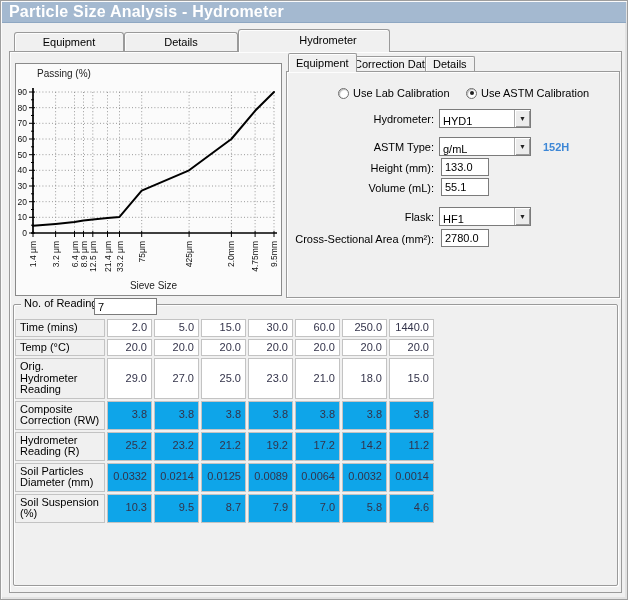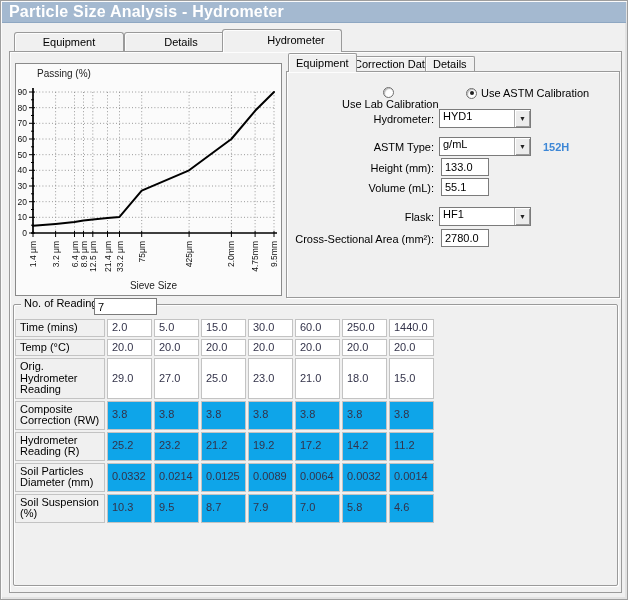--- a/index.html
+++ b/index.html
@@ -53,59 +53,59 @@
   .radio.on::after { content:""; position:absolute; left:2.5px; top:2.5px; width:4px; height:4px;
            border-radius:50%; background:#222; }
   .radio-lbl { margin-left:4px; }
 
   
   .flabel { position:absolute; right:193px; text-align:right; z-index:6; white-space:nowrap; }
   .txt { position:absolute; left:440px; width:48px; height:18px; background:#fff;
          border:1px solid #7b7b7b; font-family:"Liberation Sans",sans-serif; font-size:11px;
          padding:0 3px; z-index:6; }
   .combo { position:absolute; left:438px; width:92px; height:19px; background:#fff;
-           border:1px solid #7b7b7b; z-index:6; display:flex; align-items:flex-start; }
+           border:1px solid #7b7b7b; z-index:6; display:flex; align-items:flex-end; }
   .combo .val { flex:1; padding-left:3px; }
   .combo .btn { width:16px; height:100%; background:#ececec; border-left:1px solid #aaa;
                 box-shadow:inset 1px 1px 0 #fff, inset -1px -1px 0 #9a9a9a;
                 display:flex; align-items:center; justify-content:center; font-size:7px; color:#222; }
   .badge { position:absolute; left:542px; font-weight:bold; z-index:6; }
 
   
   .groupbox { position:absolute; left:12px; top:303px; width:605px; height:282px;
               border:1px solid #9a9a9a; border-radius:2px; box-shadow:1px 1px 0 #ffffff, inset 1px 1px 0 #fdfdfd; z-index:4; }
   .gb-label { position:absolute; left:20px; top:296px; background:#f0f0f0; padding:0 3px; z-index:5; }
   .gb-input { position:absolute; left:93px; top:297px; width:63px; height:17px; background:#fff;
               border:1px solid #7b7b7b; font-family:"Liberation Sans",sans-serif; font-size:11px;
               padding:0 3px; z-index:6; }
 
   
   .rtable { position:absolute; left:12px; top:316px; border-collapse:separate; border-spacing:2px; z-index:6; }
   .rtable td, .rtable th { border:1px solid #c3c3c3; font-size:11px; line-height:11.5px;
               padding:2px 4px; vertical-align:middle; font-weight:normal; }
   .rtable th { width:90px; max-width:90px; background:#f0f0f0; text-align:left; }
-  .rtable td { width:45px; min-width:45px; background:#fff; color:#33334a;margin-top:8px; }
+  .rtable td { width:45px; min-width:45px; background:#fff; text-align:right; color:#33334a;margin-top:8px; }
   .rtable tr.ro td { background:#0ea5e9; }
 </style>
 </head>
 <body>
 
 <div class="window">
 
   <div class="titlebar" style="background: rgb(164, 185, 208);">
     <span>Particle Size Analysis - Hydrometer</span>
   </div>
 
   <div class="tab inactive" style="left:13px; width:110px;">
     <span class="lbl">Equipment</span>
   </div>
   <div class="tab inactive" style="left:123px; width:114px;">
     <span class="lbl">Details</span>
   </div>
-  <div class="tab active" style="left:221px; width:120px;padding-left:28px;">
+  <div class="tab active" style="left:237px; width:152px;padding-left:28px;">
     <span class="lbl">Hydrometer</span>
   </div>
 
   <div class="page"></div>
 
   <div class="chart-panel">
     <svg id="chart-svg" width="265" height="231" viewBox="0 0 265 231">
         <line class="grid" x1="20" y1="153.33333333333334" x2="258" y2="153.33333333333334"></line>
         <line class="grid" x1="20" y1="137.66666666666666" x2="258" y2="137.66666666666666"></line>
         <line class="grid" x1="20" y1="122" x2="258" y2="122"></line>
@@ -192,21 +192,21 @@
     <span class="lbl">Equipment</span>
   </div>
   <div class="subtab inactive" style="left:345px;">
     <span class="lbl">Correction Data</span>
   </div>
   <div class="subtab inactive" style="left:424px;">
     <span class="lbl">Details</span>
   </div>
   <div class="right-panel"></div>
 
-  <div class="radio-row" style="left:337px;flex-direction:column;">
+  <div class="radio-row" style="left:337px;">
     <span class="radio" id="radio-lab"></span>
     <span class="radio-lbl">Use Lab Calibration</span>
   </div>
   <div class="radio-row" style="left:465px;">
     <span class="radio on" id="radio-astm"></span>
     <span class="radio-lbl">Use ASTM Calibration</span>
   </div>
 
   <div class="flabel" style="top:112px;padding-left:48px;">Hydrometer:</div>
   <div class="combo" style="top:108px;">

